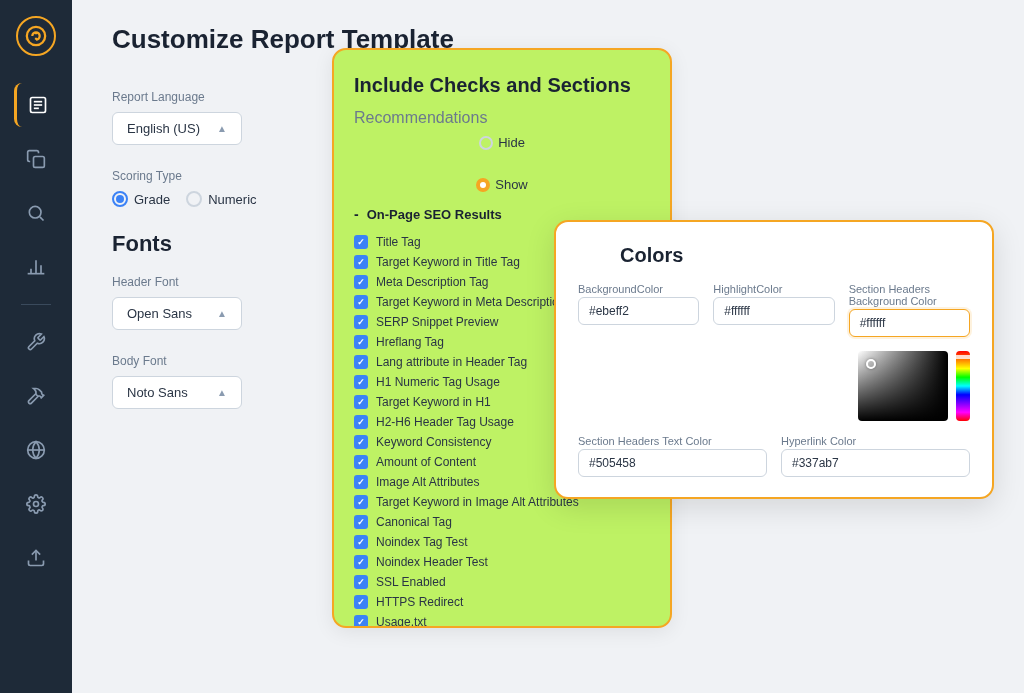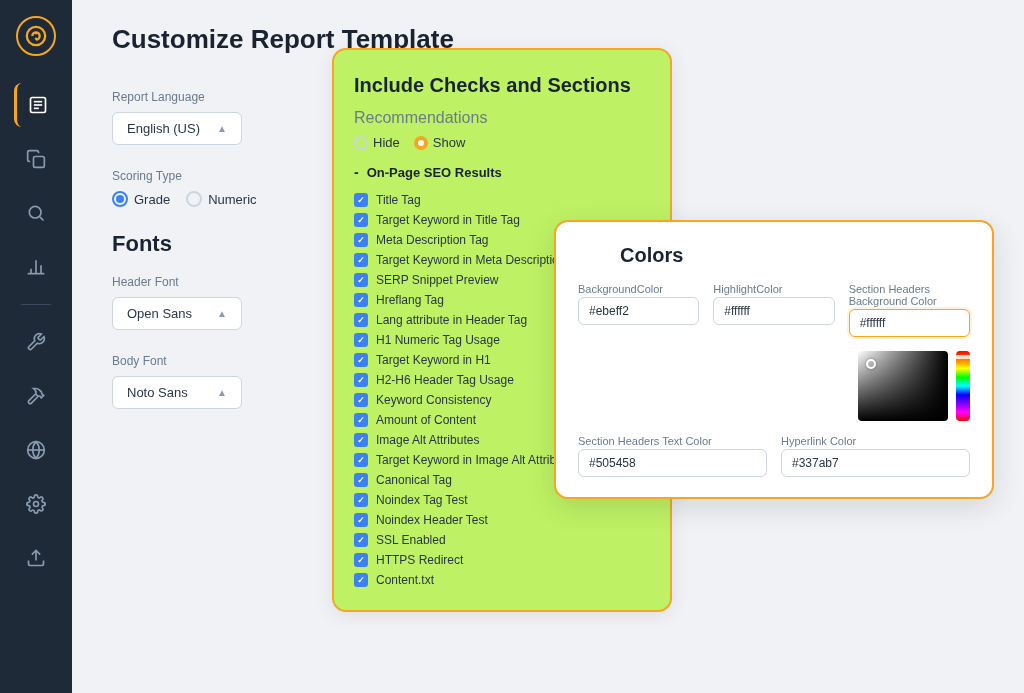--- a/index.html
+++ b/index.html
@@ -167,22 +167,23 @@
       margin-bottom: 12px;
     }
     .checks-sub-label {
       font-size: 16px;
       color: #6b7a8d;
       margin-bottom: 8px;
     }
     .recommendations-row {
       display: flex;
       align-items: center;
-      gap: 14px;
+      gap: 27px;
       margin-bottom: 14px;
+      flex-direction: column;
     }
     .radio-small {
       display: flex;
       align-items: center;
       gap: 5px;
       font-size: 13px;
       color: #2a3545;
     }
     .radio-small .rc {
       width: 14px;
@@ -558,21 +559,21 @@
       <div class="check-item">
         <div class="check-box"></div>
         <span>SSL Enabled</span>
       </div>
       <div class="check-item">
         <div class="check-box"></div>
         <span>HTTPS Redirect</span>
       </div>
       <div class="check-item">
         <div class="check-box"></div>
-        <span>Content.txt</span>
+        <span>Usage.txt</span>
       </div>
     </div>
   </div>
 
   <div class="colors-panel">
     <div class="colors-title">Colors</div>
     <div class="colors-grid">
       <div class="color-field">
         <div class="color-field-label">BackgroundColor</div>
         <div class="color-input">

